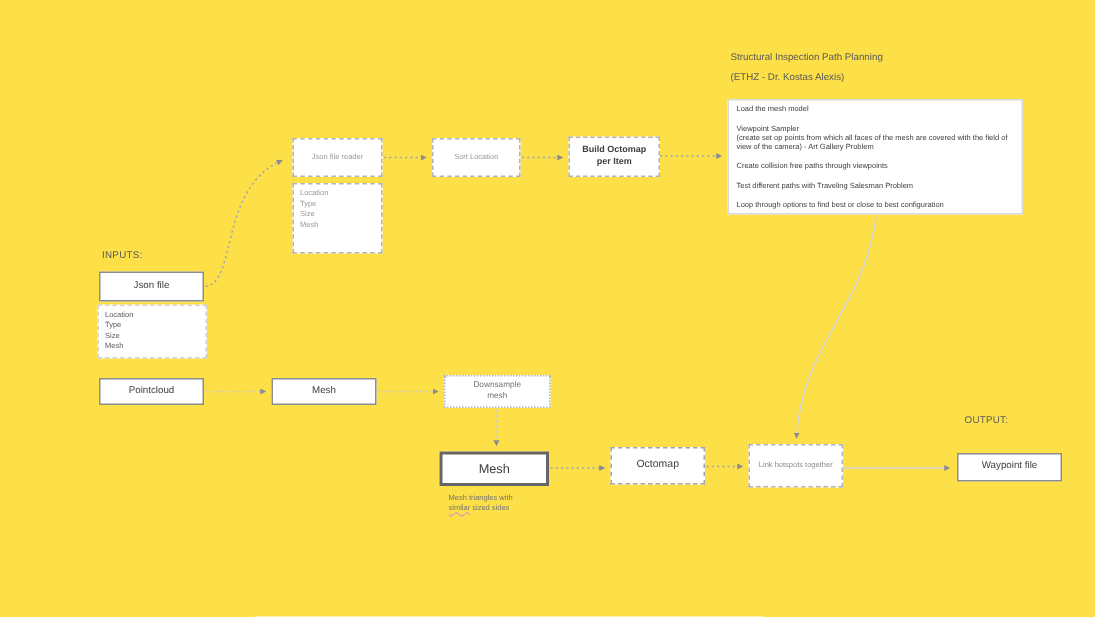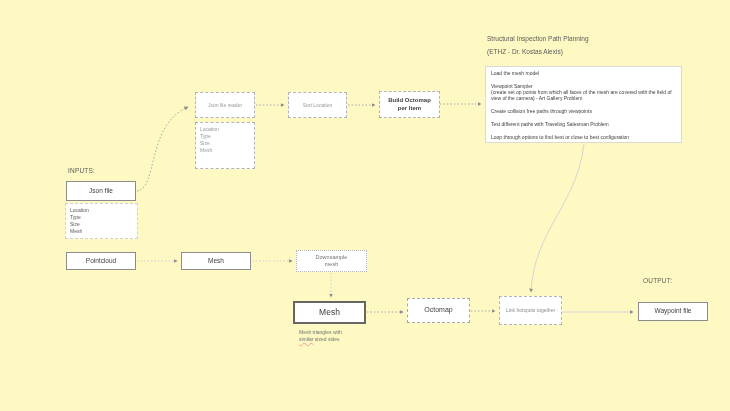--- a/index.html
+++ b/index.html
@@ -1,17 +1,17 @@
 <!DOCTYPE html>
 <html><head>
 <meta charset="utf-8">
 <style>
   html,body{margin:0;padding:0;background:#fff;}
   #canvas{
-    position:relative;width:730px;height:411px;background:#fef9c3;overflow:hidden;
+    position:relative;width:730px;height:411px;background:#fde047;overflow:hidden;
     font-family:"Liberation Sans",sans-serif;color:#404040;
   }
   .box{
     position:absolute;box-sizing:border-box;background:#fff;
     display:flex;align-items:center;justify-content:center;
     text-align:center;white-space:pre-line;line-height:1.25;
   }
   .b-solid{border:1px solid #8c8c8c;}
   .b-solid-light{border:1px dashed #d0d0d0;}
   .b-dashed{border:1px dashed #b3b3b3;}

